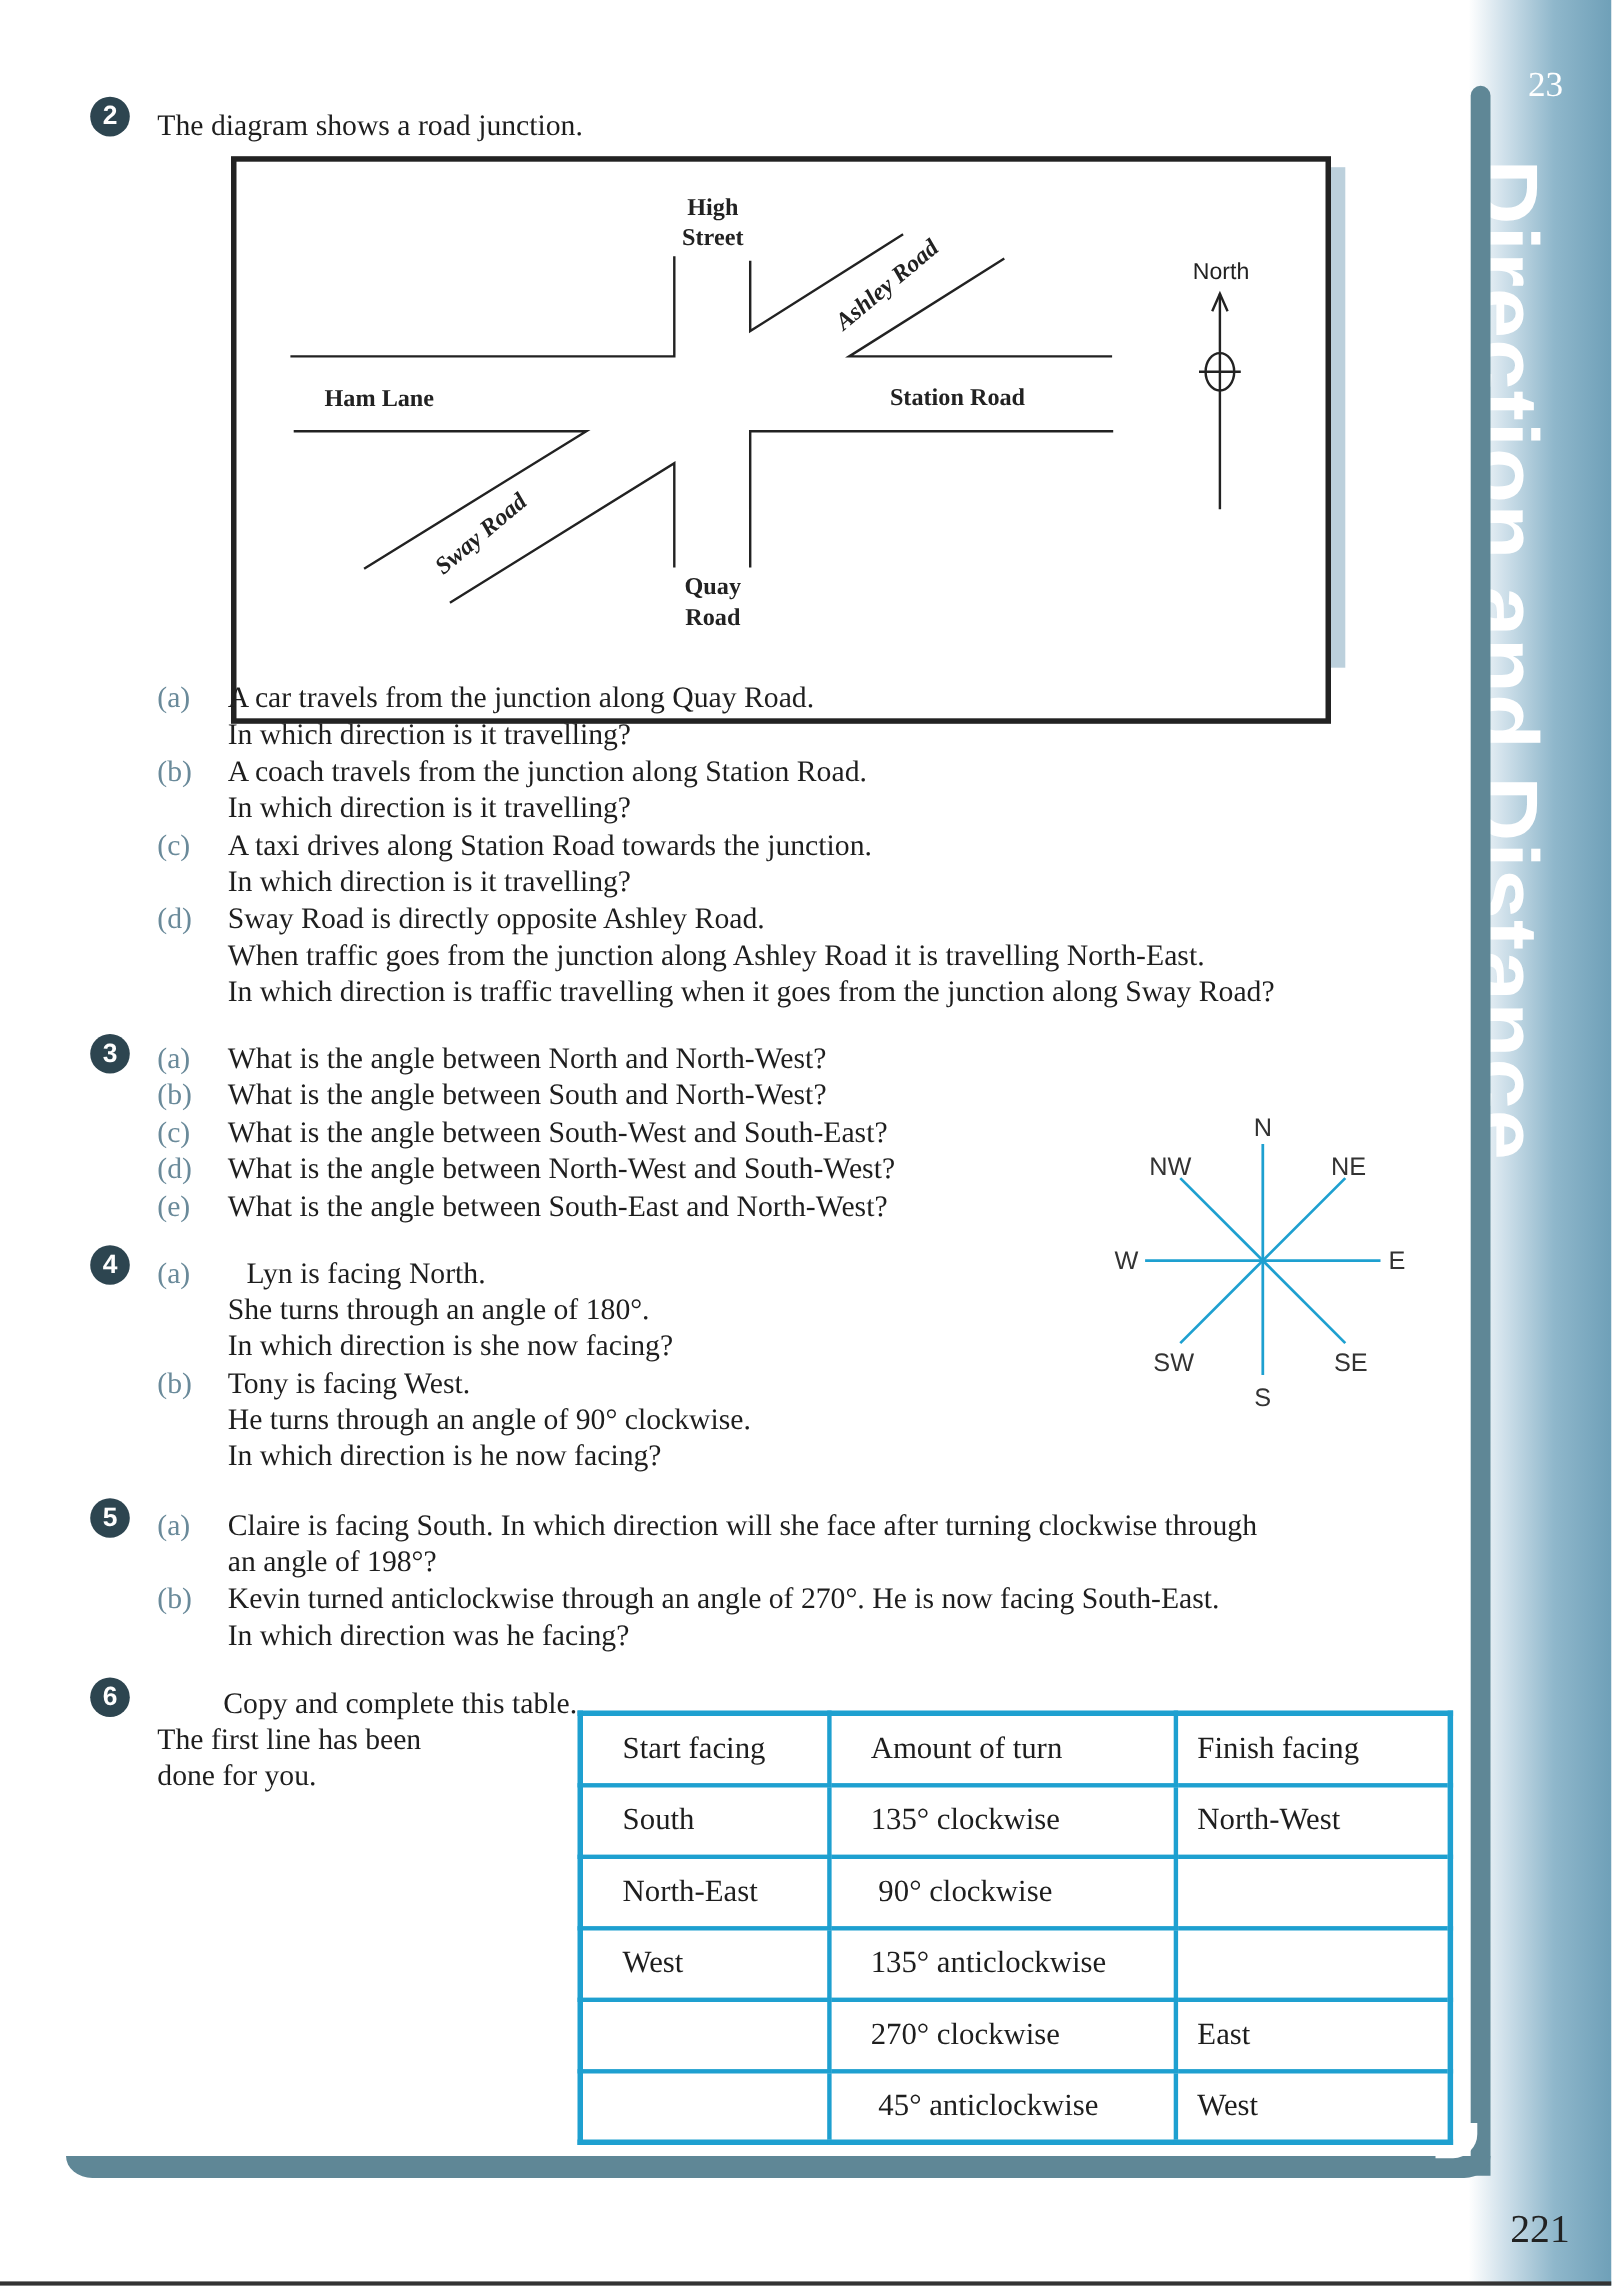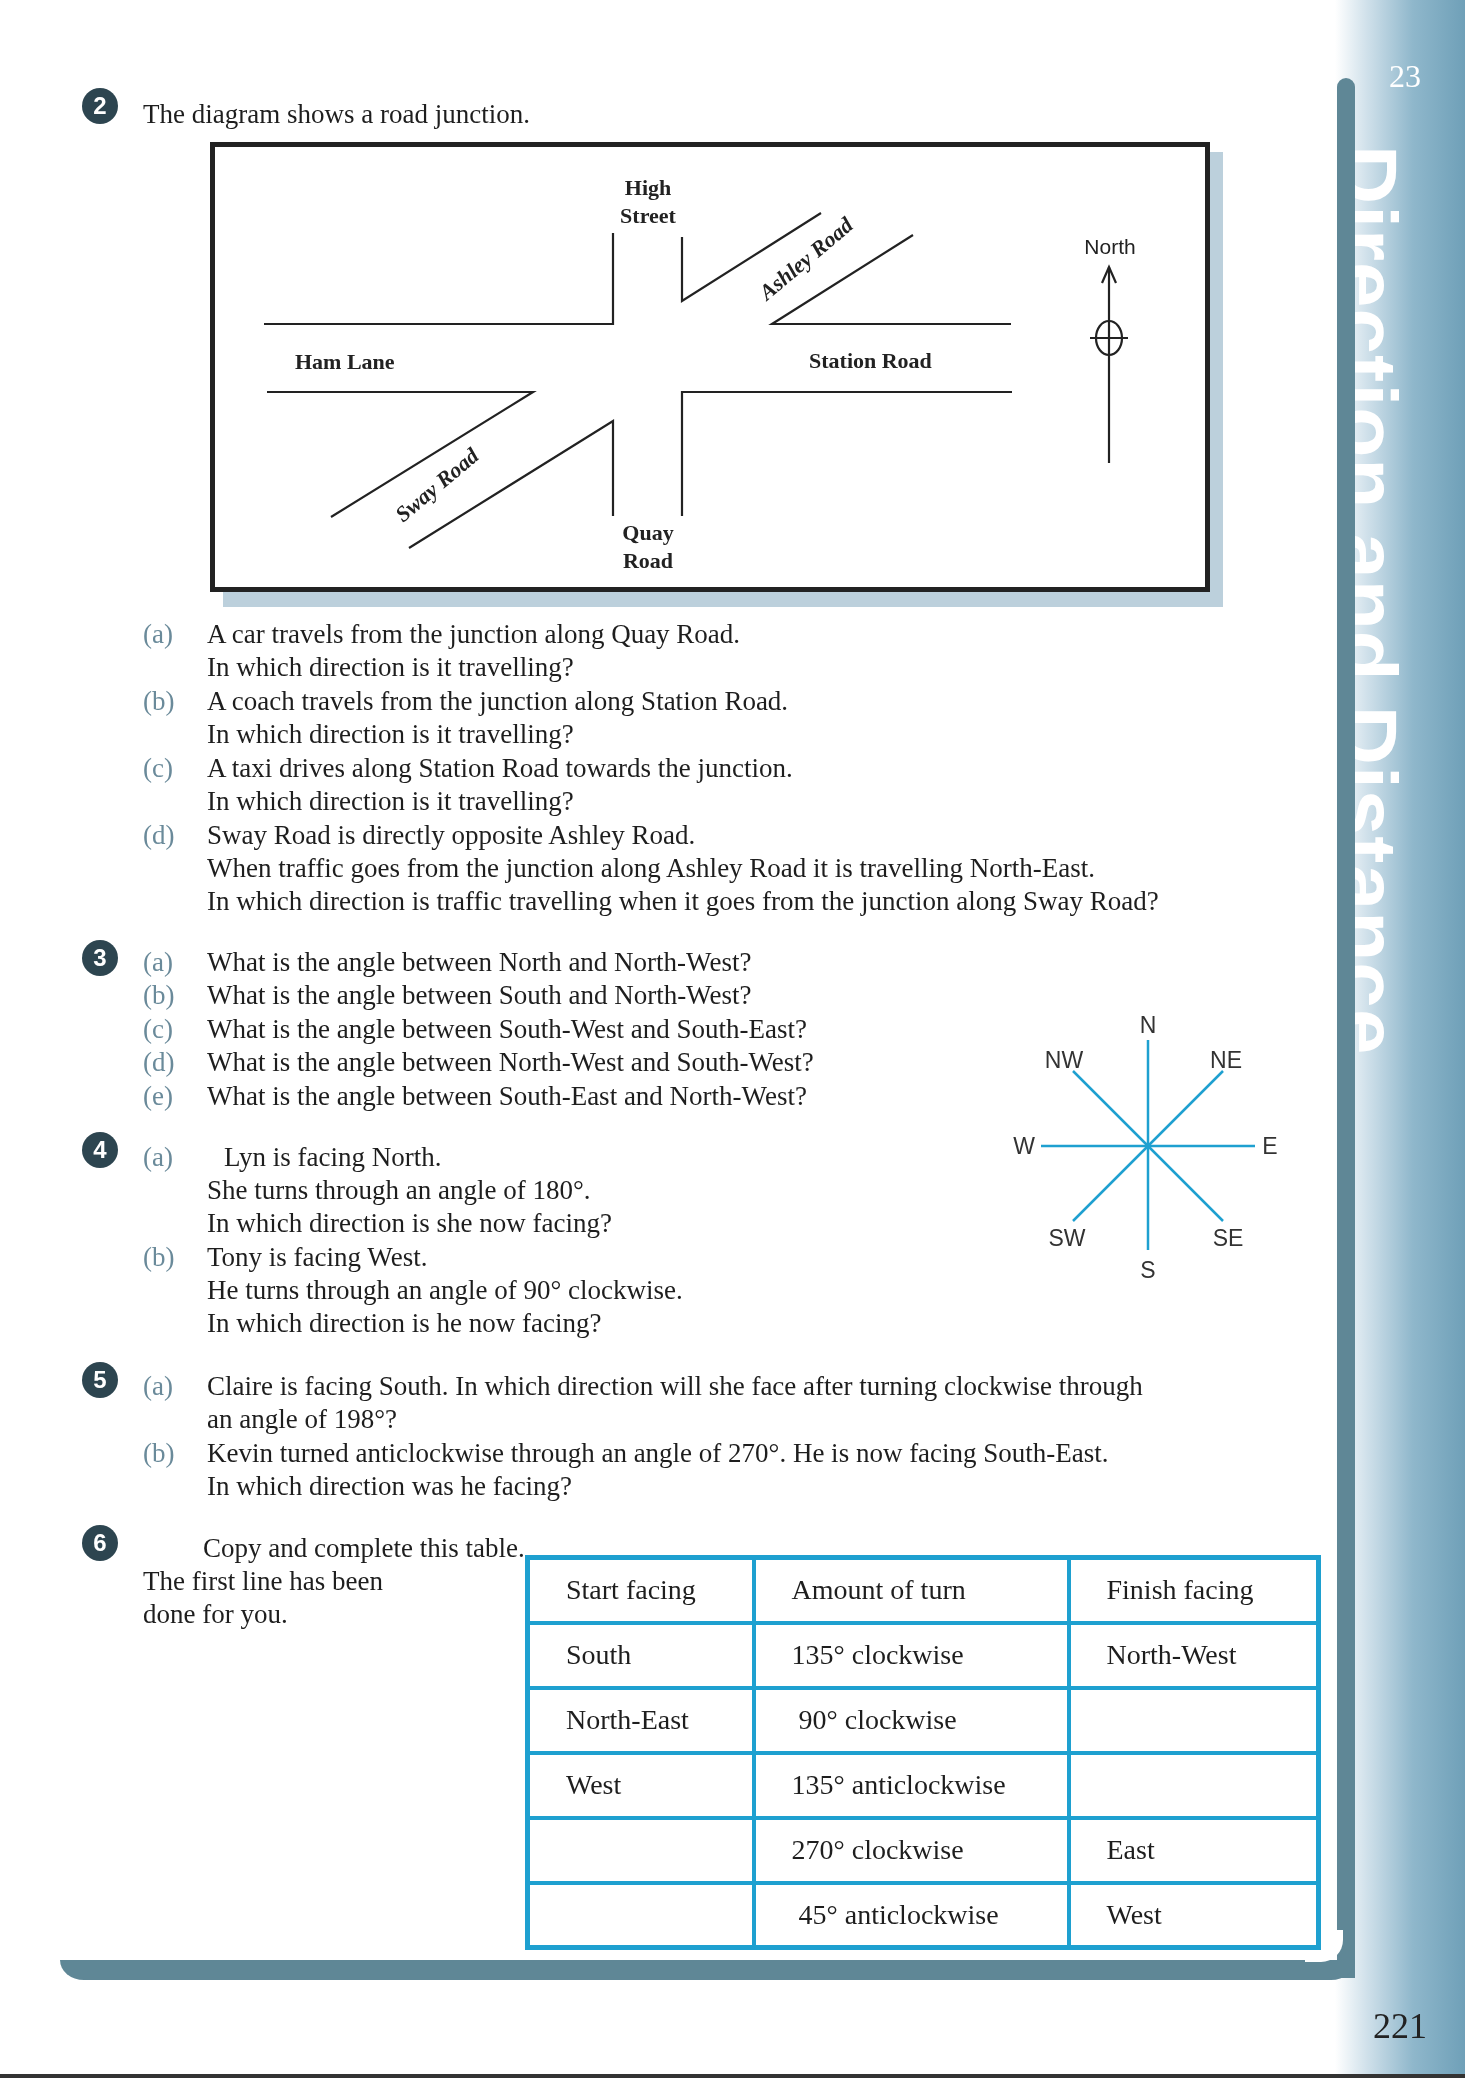--- a/index.html
+++ b/index.html
@@ -54,41 +54,41 @@
   }
   .line { position: absolute; font-size: 27px; line-height: 33px; white-space: nowrap; }
   .lbl { position: absolute; font-size: 27px; line-height: 33px; color: #6a8a9a; }
 
   
   .diagram-shadow {
     position: absolute; left: 223px; top: 152px; width: 1000px; height: 455px;
     background: #bcd0dc;
   }
   .diagram {
-    position: absolute; left: 210px; top: 142px; width: 1000px; height: 450px;
+    position: absolute; left: 210px; top: 142px; width: 1000px; height: 516px;
     border: 5px solid #222; background: #fff;
   }
   .diagram svg { position: absolute; left: 0; top: 0; }
 
   
   .compass { position: absolute; left: 1000px; top: 990px; width: 300px; height: 310px; }
 
   
   .turn-table {
     position: absolute; left: 525px; top: 1555px;
     border-collapse: collapse; border: 5px solid #1ea0d0;
     font-size: 28px;
   }
   .turn-table td {
     border: 4px solid #1ea0d0; height: 65px; padding: 0 0 0 36px;
     vertical-align: middle; white-space: nowrap;
   }
   .turn-table td.c1 { width: 226px; }
   .turn-table td.c2 { width: 315px; }
-  .turn-table td.c3 { width: 250px; }
+  .turn-table td.c3 { width: 250px; padding-left: 18px; }
 </style>
 </head>
 <body>
 
 <div class="side-band"></div>
 <div class="chapter-num">23</div>
 <div class="chapter-title">Direction and Distance</div>
 <div class="frame-bar"></div>
 <div class="frame-bottom"></div>
 <div class="frame-corner"></div>

